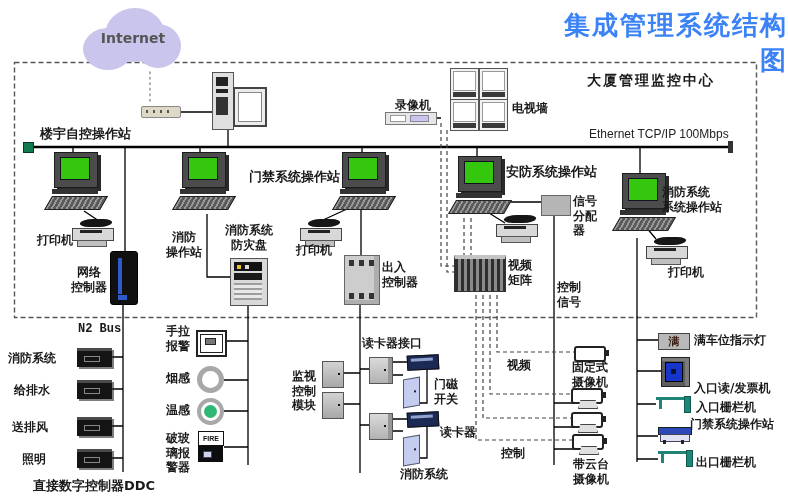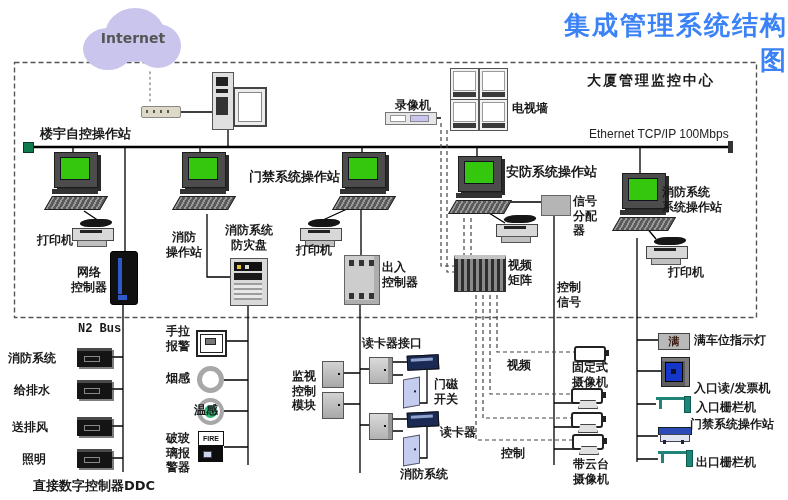--- a/index.html
+++ b/index.html
@@ -294,21 +294,21 @@
   <div class="lbl big" style="left:33px;top:478px;">直接数字控制器DDC</div>
 
   <div class="lbl" style="left:166px;top:324px;">手拉
 报警</div>
   <div class="abs pull" style="left:196px;top:330px;">
       <i></i>
       <div class="bar"></div>
     </div>
   <div class="lbl" style="left:166px;top:371px;">烟感</div>
   <div class="abs smk" style="left:197px;top:366px;"></div>
-  <div class="lbl" style="left:166px;top:403px;margin-left:28px;">温感</div>
+  <div class="lbl" style="left:166px;top:403px;">温感</div>
   <div class="abs heat" style="left:197px;top:398px;">
       <i></i>
     </div>
   <div class="lbl" style="left:166px;top:431px;">破玻
 璃报
 警器</div>
   <div class="abs gls" style="left:198px;top:431px;">
     <div class="gt">FIRE</div>
     <div class="gb">
         <i></i>

